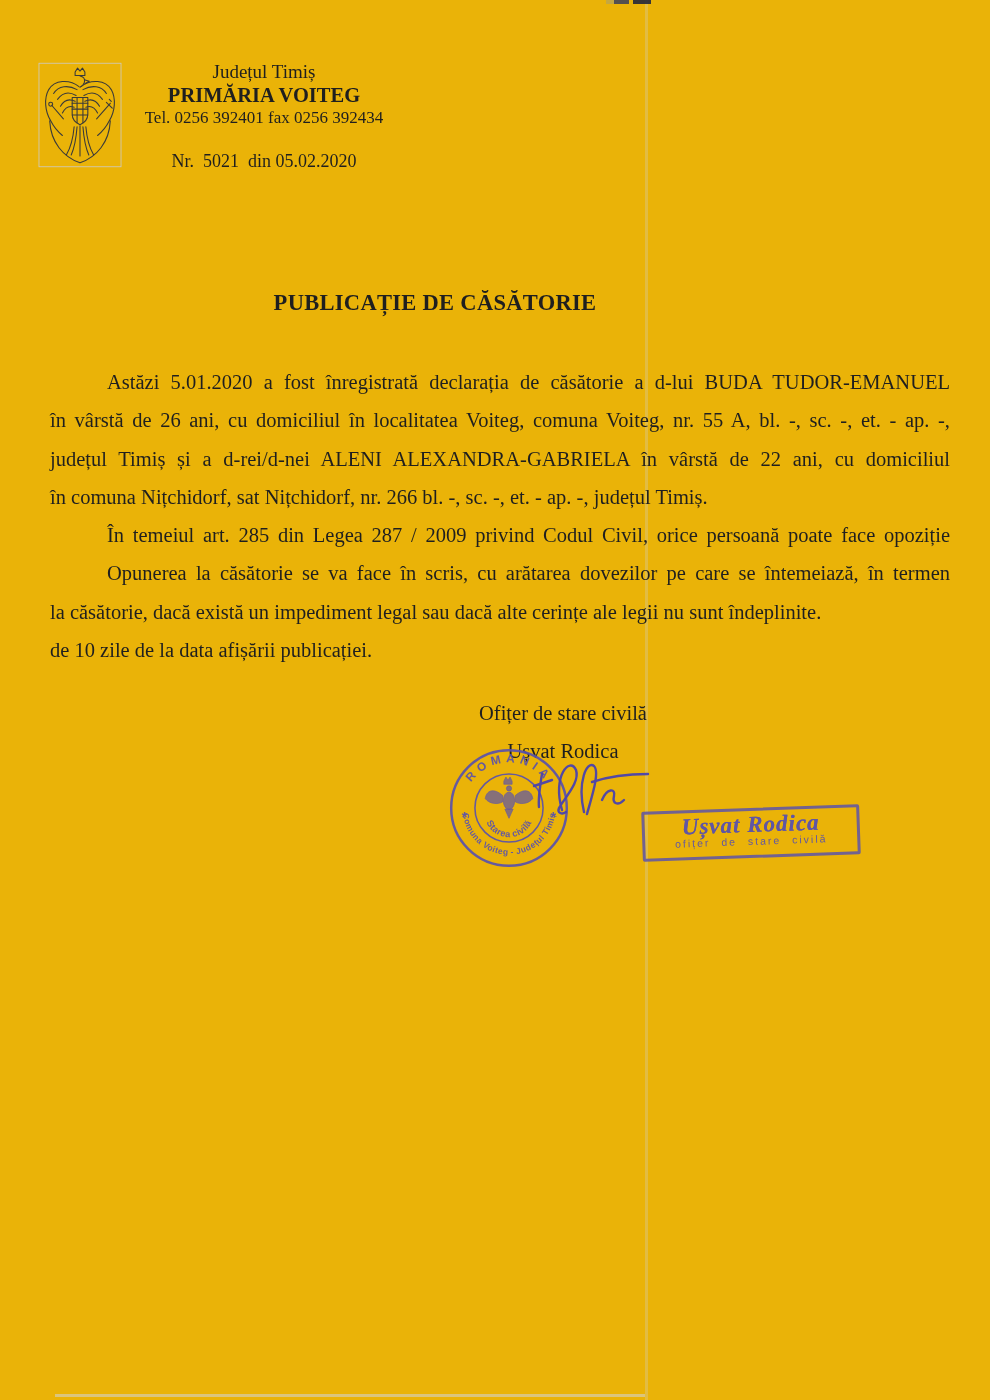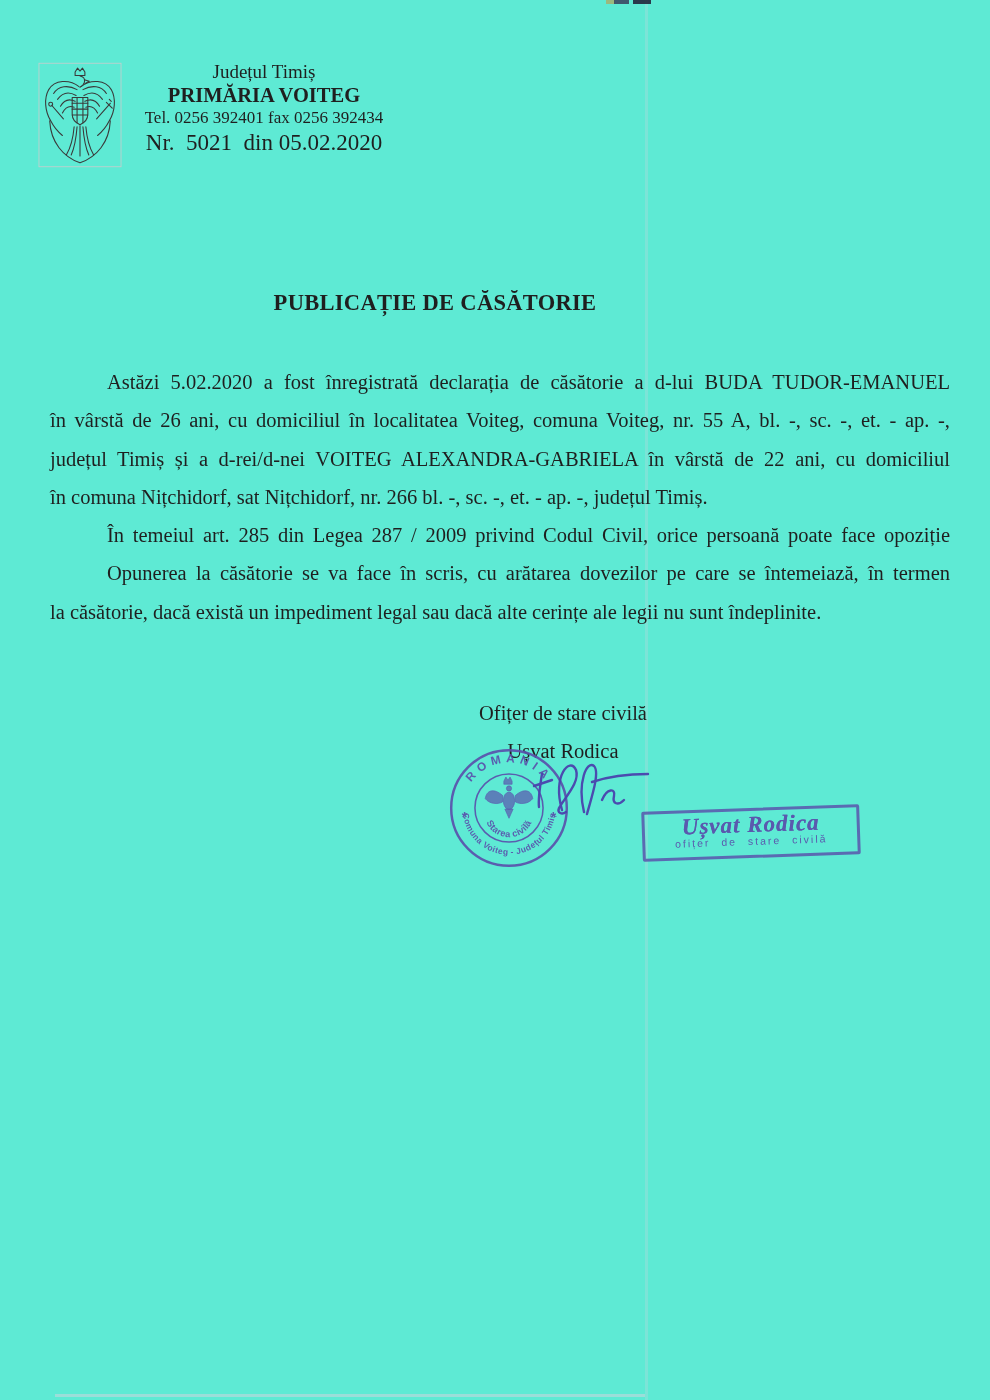--- a/index.html
+++ b/index.html
@@ -1,37 +1,37 @@
 <!DOCTYPE html>
 <html><head>
 <meta charset="utf-8">
 <style>
   html,body { margin:0; padding:0; background:#ffffff; }
   .page {
-    position:relative; width:990px; height:1400px; background:#5eead4;
+    position:relative; width:990px; height:1400px; background:#eab308;
     font-family:"Liberation Serif","DejaVu Serif",serif; color:#1f1f1f; overflow:hidden;
   }
   
   .scan-vline { position:absolute; left:645px; top:0; width:3px; height:1400px;
     background:rgba(205,212,224,0.28); }
   .scan-bottom { position:absolute; left:55px; top:1394px; width:590px; height:3px;
     background:rgba(206,211,220,0.55); }
   .smudge { position:absolute; top:0; left:606px; width:48px; height:5px; }
   .smudge i { position:absolute; top:0; height:4px; display:block; }
   .smudge .a { left:0;  width:9px;  background:#b5a35a; opacity:.7; }
   .smudge .b { left:8px; width:15px; background:#3a3e5c; opacity:.85; }
   .smudge .c { left:27px; width:18px; background:#23263c; opacity:.9; }
 
   
   .coa { position:absolute; left:38px; top:62px; width:84px; height:106px; }
   .header { position:absolute; left:118px; top:60px; width:292px; text-align:center; }
   .header .h1 { font-size:19px;   line-height:23px; }
   .header .h2 { font-size:20.5px; line-height:24px; font-weight:bold; }
   .header .h3 { font-size:17px;   line-height:22px;text-align:center; }
-  .header .h4 { font-size:23px; line-height:26px; margin-top:1px; }
+  .header .h4 { font-size:18px; line-height:26px; margin-top:19px; }
 
   
   .title { position:absolute; left:0; top:290px; width:870px; text-align:center;
     font-size:22.5px; font-weight:bold; letter-spacing:.3px; }
 
   
   .body-text { position:absolute; left:50px; top:363px; width:900px;
     font-size:20.5px; line-height:38.3px; }
   .body-text .line { text-align:justify; }
   .body-text .line.just { text-align-last:justify; }
@@ -92,27 +92,28 @@
   <div class="header">
     <div class="h1">Județul Timiș</div>
     <div class="h2">PRIMĂRIA VOITEG</div>
     <div class="h3">Tel. 0256 392401 fax 0256 392434</div>
     <div class="h4">Nr.&nbsp; 5021 &nbsp;din 05.02.2020</div>
   </div>
 
   <div class="title">PUBLICAȚIE DE CĂSĂTORIE</div>
 
   <div class="body-text">
-      <div class="line indent just"><span>Astăzi 5.02.2020 a fost înregistrată declarația de căsătorie a d-lui </span><span class="b">BUDA TUDOR-EMANUEL</span></div>
+      <div class="line indent just"><span>Astăzi 5.01.2020 a fost înregistrată declarația de căsătorie a d-lui </span><span class="b">BUDA TUDOR-EMANUEL</span></div>
       <div class="line just"><span>în vârstă de 26 ani, cu domiciliul în localitatea Voiteg, comuna Voiteg, nr. 55 A, bl. -, sc. -, et. - ap. -,</span></div>
-      <div class="line just"><span>județul Timiș și a d-rei/d-nei </span><span class="b">VOITEG ALEXANDRA-GABRIELA</span><span> în vârstă de 22 ani, cu domiciliul</span></div>
+      <div class="line just"><span>județul Timiș și a d-rei/d-nei </span><span class="b">ALENI ALEXANDRA-GABRIELA</span><span> în vârstă de 22 ani, cu domiciliul</span></div>
       <div class="line"><span>în comuna Nițchidorf, sat Nițchidorf, nr. 266 bl. -, sc. -, et. - ap. -, județul Timiș.</span></div>
       <div class="line indent just"><span>În temeiul art. 285 din Legea 287 / 2009 privind Codul Civil, orice persoană poate face opoziție</span></div>
       <div class="line indent just"><span>Opunerea la căsătorie se va face în scris, cu arătarea dovezilor pe care se întemeiază, în termen</span></div>
       <div class="line"><span>la căsătorie, dacă există un impediment legal sau dacă alte cerințe ale legii nu sunt îndeplinite.</span></div>
+      <div class="line"><span>de 10 zile de la data afișării publicației.</span></div>
     </div>
 
   <div class="sign">
     <div class="role">Ofițer de stare civilă</div>
     <div class="name">Ușvat Rodica</div>
   </div>
 
   <svg class="round-stamp" viewBox="0 0 124 124">
     <defs>
       <path id="arcTop" d="M20.7,77 A44,44 0 1 1 103.3,77"></path>

